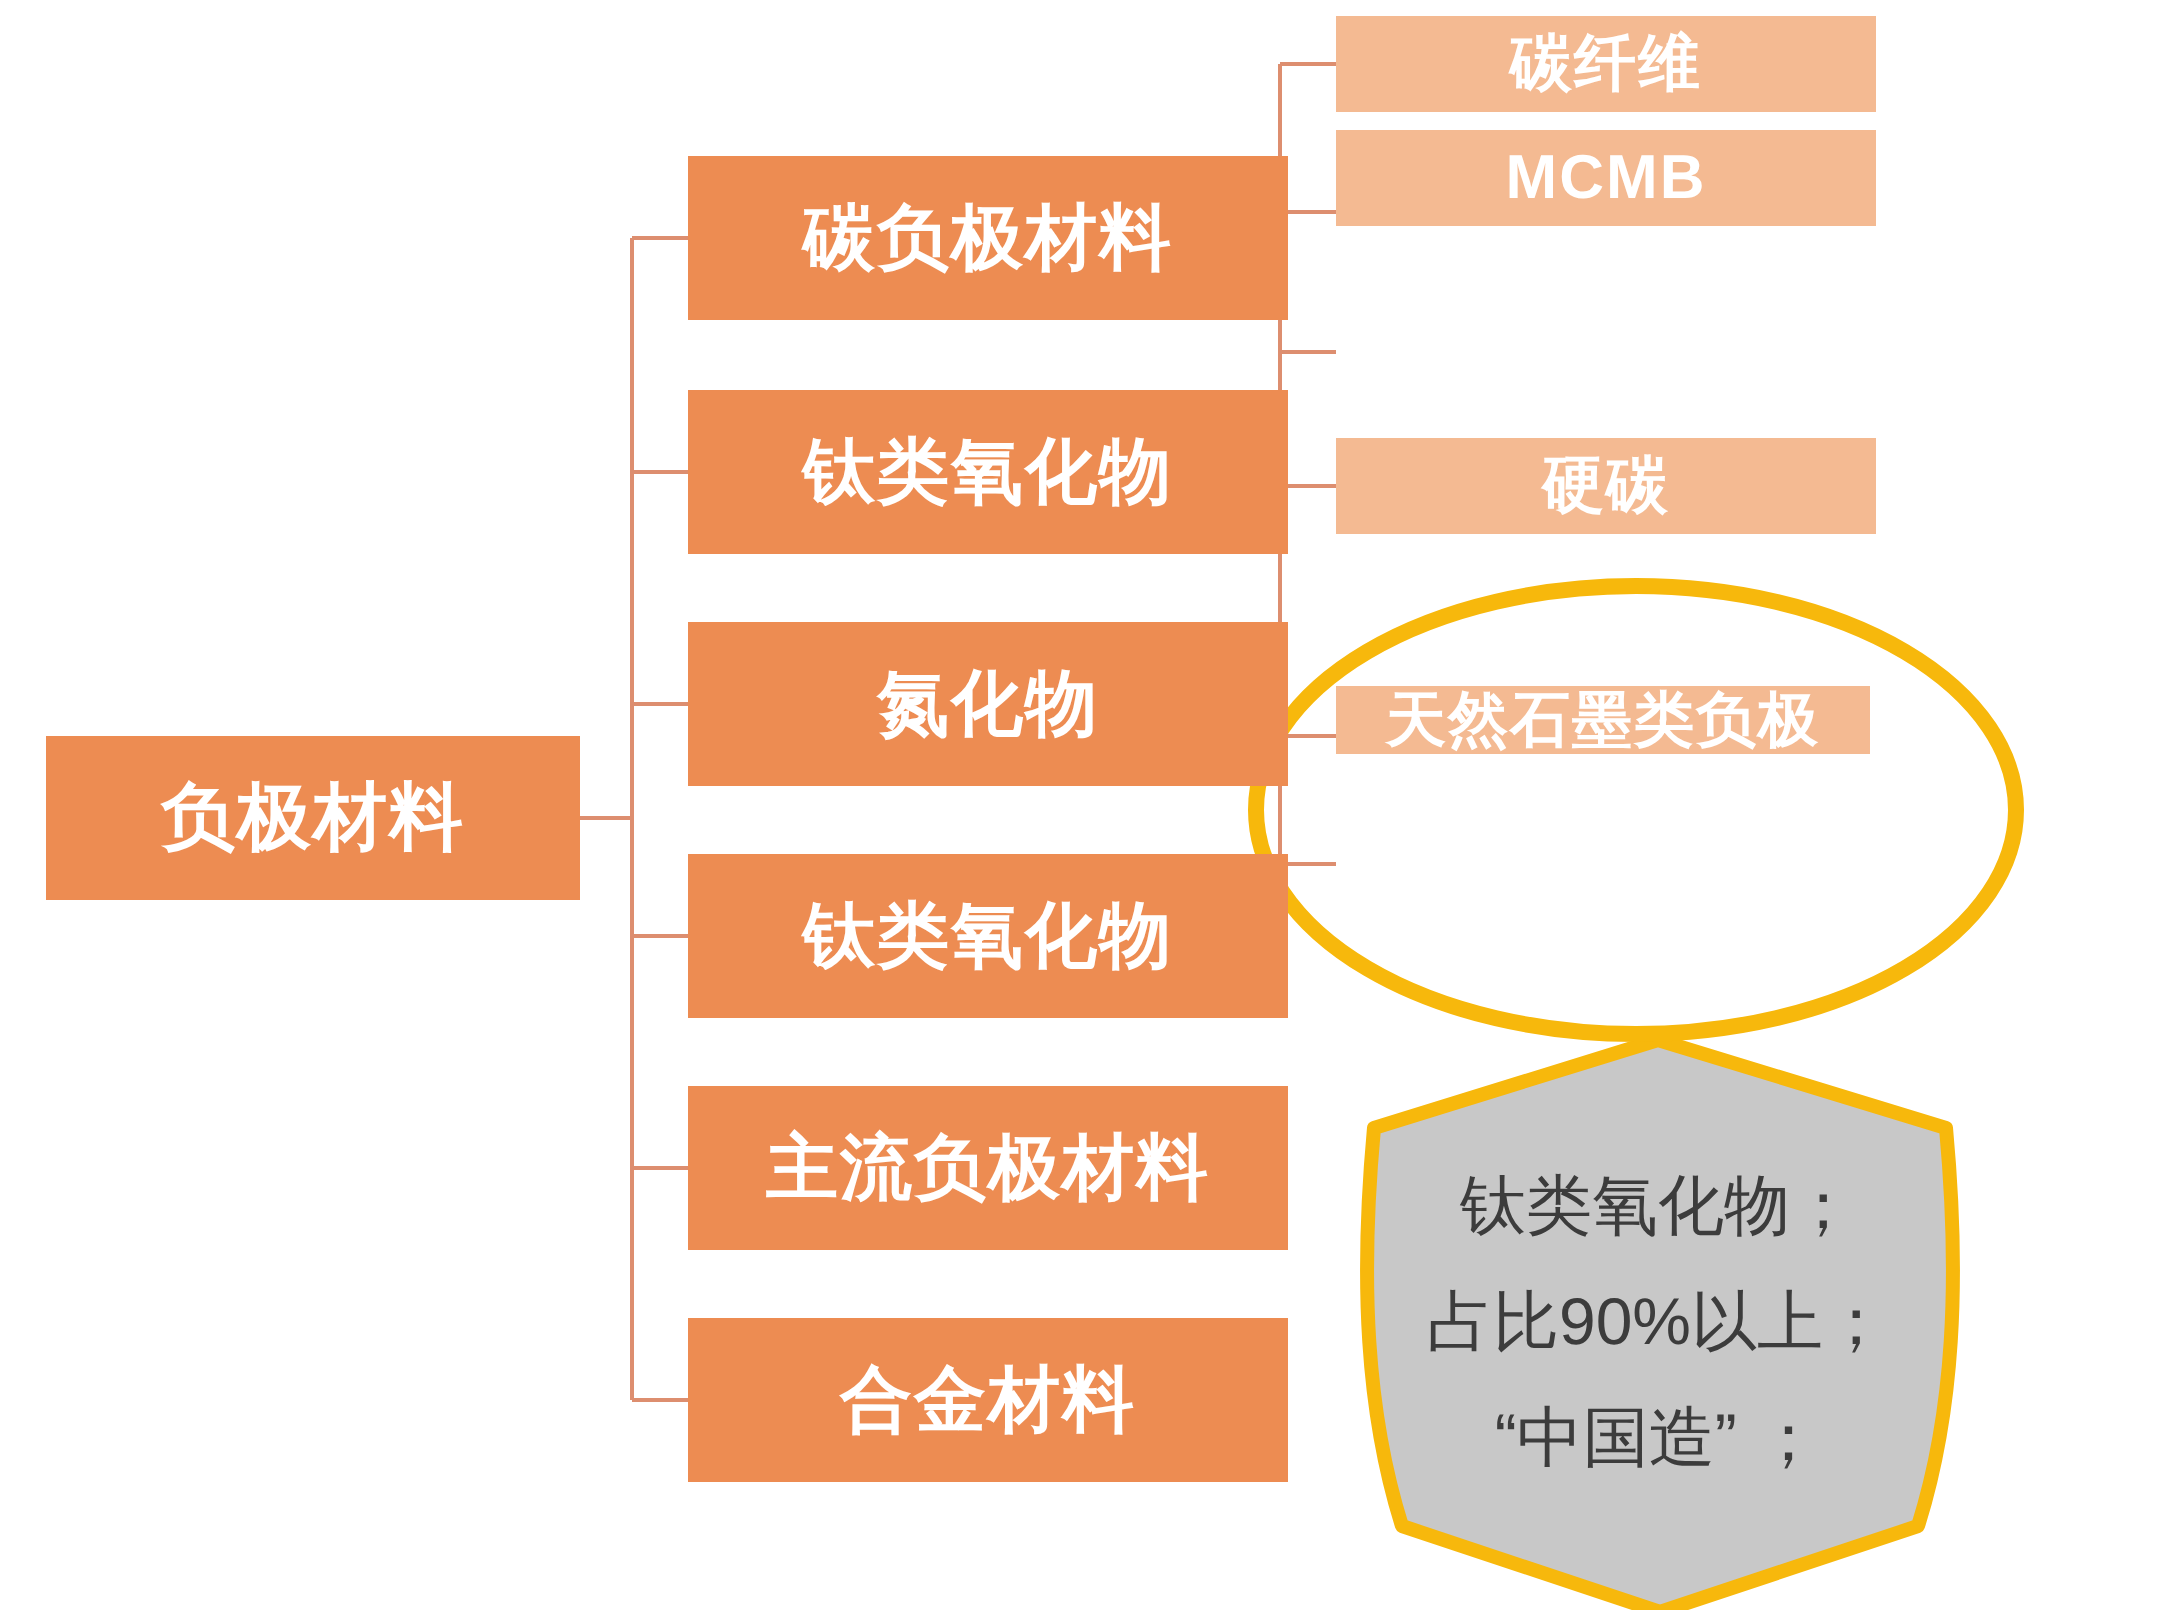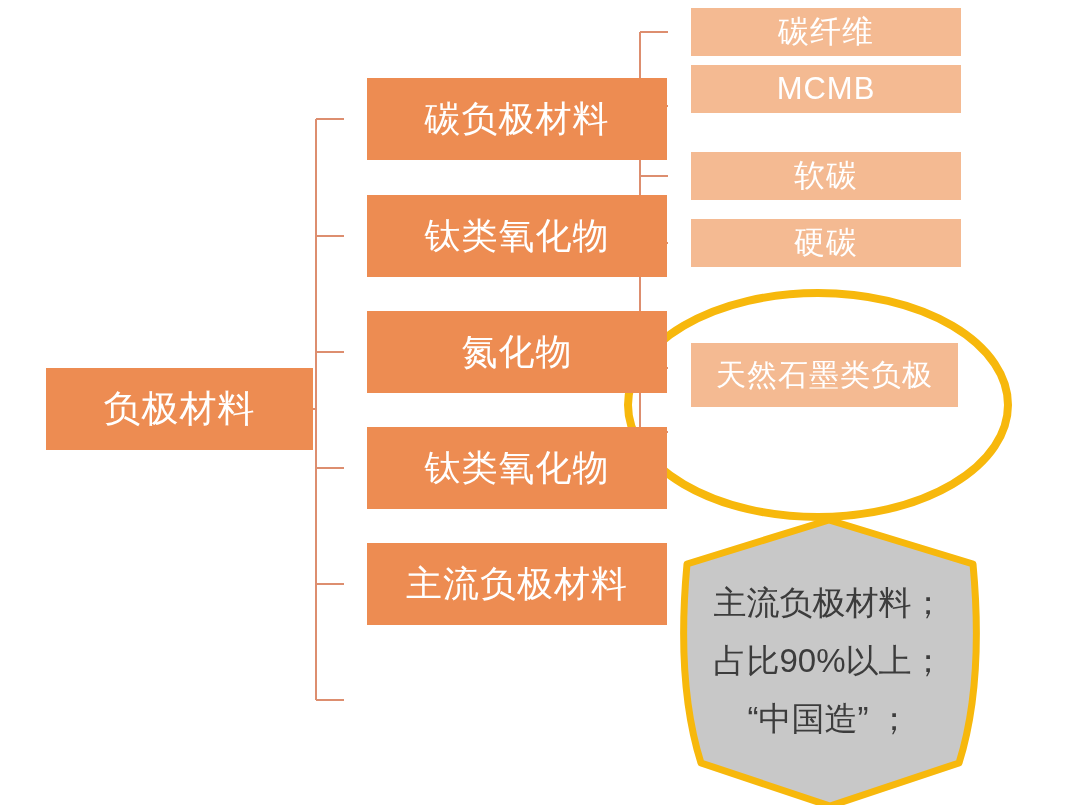--- a/index.html
+++ b/index.html
@@ -6,30 +6,30 @@
   #canvas{
     position:relative;width:1080px;height:805px;background:#ffffff;
     font-family:"Liberation Sans","DejaVu Sans",sans-serif;overflow:hidden;
   }
   #wires{position:absolute;left:0;top:0;width:1080px;height:805px;}
   .connector{stroke:var(--connector);stroke-width:2;fill:none;}
   .highlight-ellipse{stroke:var(--highlight);stroke-width:8;fill:none;}
   .shield{fill:var(--callout-fill);stroke:var(--callout-border);stroke-width:7;stroke-linejoin:round;}
   .box{
     position:absolute;display:flex;align-items:center;justify-content:center;
-    color:var(--node-text);font-weight:normal;text-align:center;letter-spacing:1px;margin-left:23px;
+    color:var(--node-text);font-weight:bold;text-align:center;letter-spacing:1px;
   }
   .node{background:var(--node);}
   .subnode{background:var(--subnode);}
   .root-node{left:23px;top:368px;width:267px;height:82px;font-size:37px;}
   .mid{left:344px;width:300px;height:82px;font-size:36px;}
   .m0{top:78px;}.m1{top:195px;}.m2{top:311px;}.m3{top:427px;}.m4{top:543px;}.m5{top:659px;}
   .rt{left:668px;width:270px;height:48px;font-size:31px;}
   .r0{top:8px;}.r1{top:65px;}.r2{top:152px;}.r3{top:219px;}
-  .gr{left:668px;width:267px;height:64px;font-size:30px;}
+  .gr{left:668px;width:267px;height:34px;font-size:30px;}
   .g0{top:343px;}.g1{top:407px;}
   .callout-text{
     position:absolute;left:690px;top:574px;width:278px;
     text-align:center;color:var(--callout-text);font-size:33px;line-height:58px;
   }
 </style>
 </head>
 <body>
 
 <div id="canvas">
@@ -41,27 +41,27 @@
     <ellipse class="highlight-ellipse" cx="818" cy="405" rx="190" ry="112"></ellipse>
   </svg>
 
   <div class="box node root-node">负极材料</div>
 
   <div class="box node mid m0">碳负极材料</div>
   <div class="box node mid m1">钛类氧化物</div>
   <div class="box node mid m2">氮化物</div>
   <div class="box node mid m3">钛类氧化物</div>
   <div class="box node mid m4">主流负极材料</div>
+  <div class="box node mid m5">合金材料</div>
 
   <div class="box subnode rt r0">碳纤维</div>
   <div class="box subnode rt r1">MCMB</div>
-  <div class="box subnode rt r2">软碳</div>
   <div class="box subnode rt r3">硬碳</div>
 
   <div class="box subnode gr g0">天然石墨类负极</div>
 
   <div class="callout-text">
-    <div>主流负极材料；</div>
+    <div>钛类氧化物；</div>
     <div>占比90%以上；</div>
     <div>“中国造” ；</div>
   </div>
 
 </div>
 
 </body></html>

